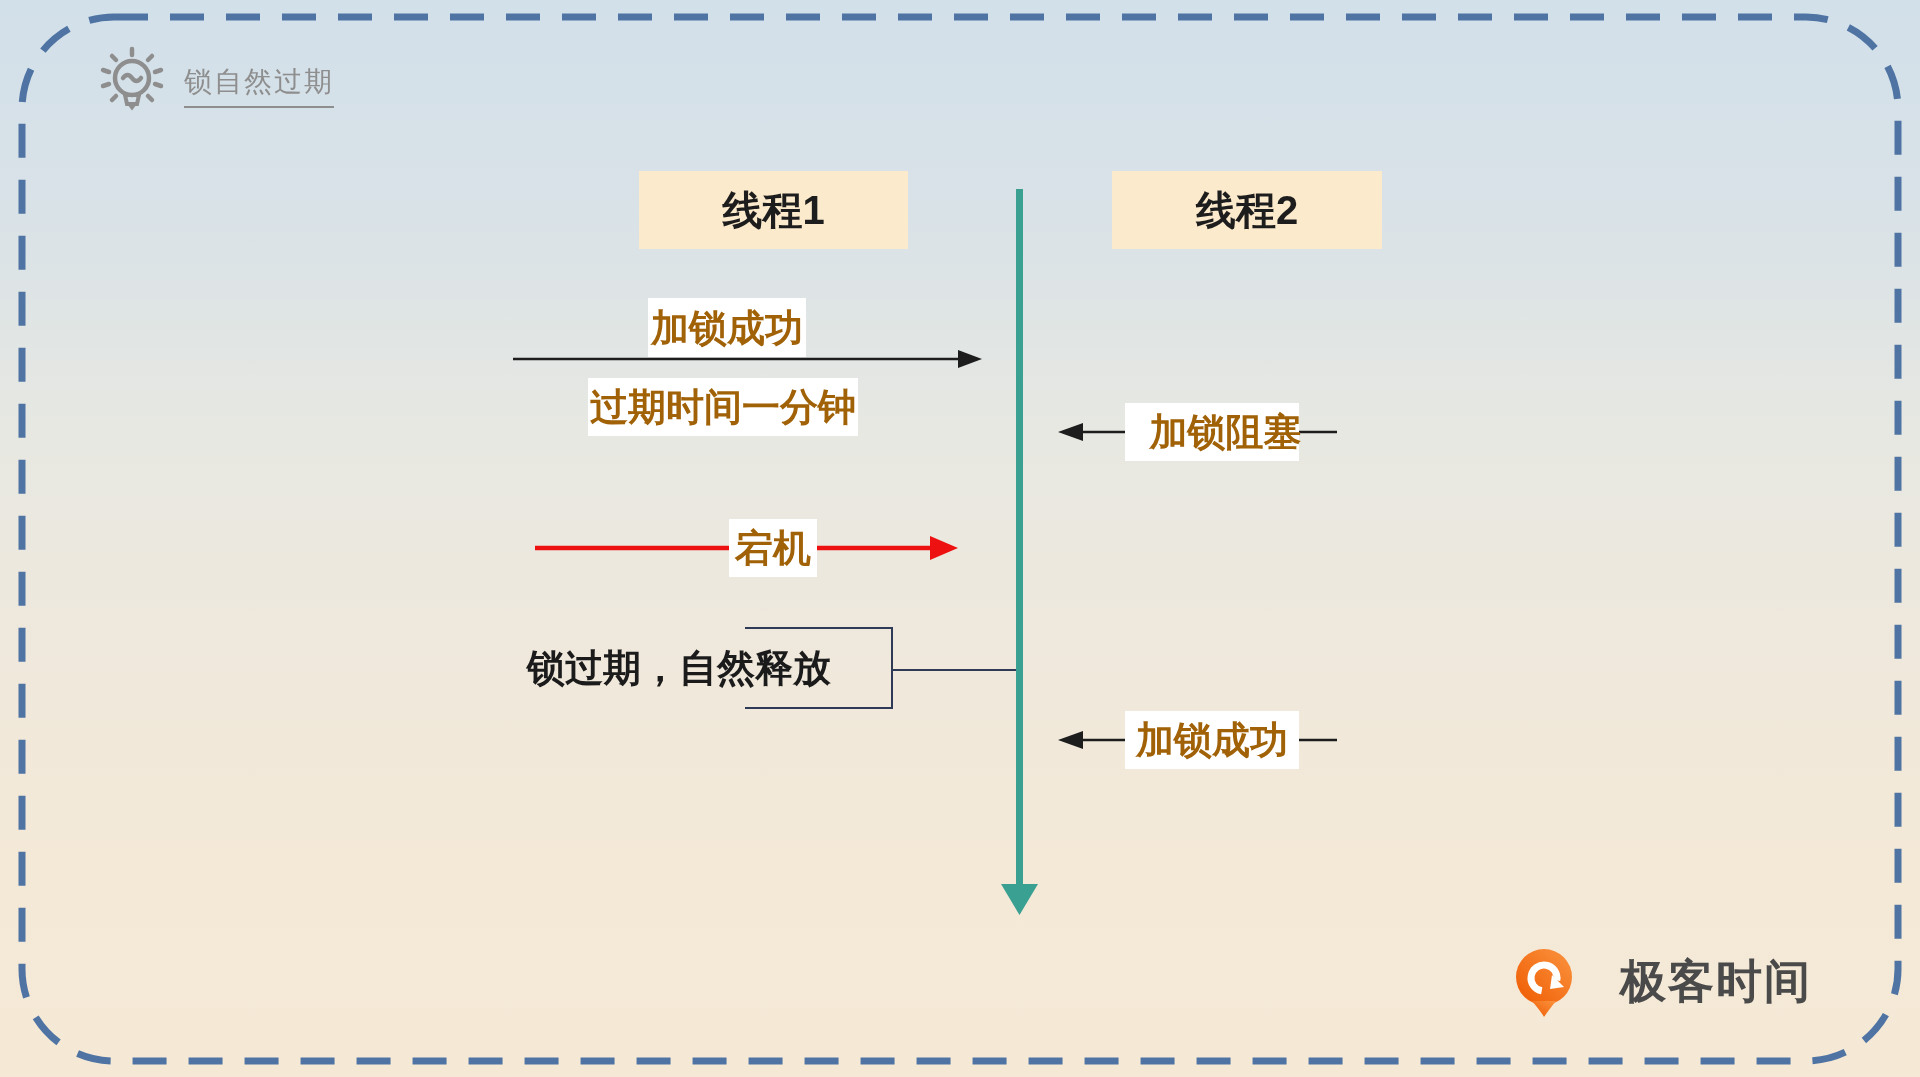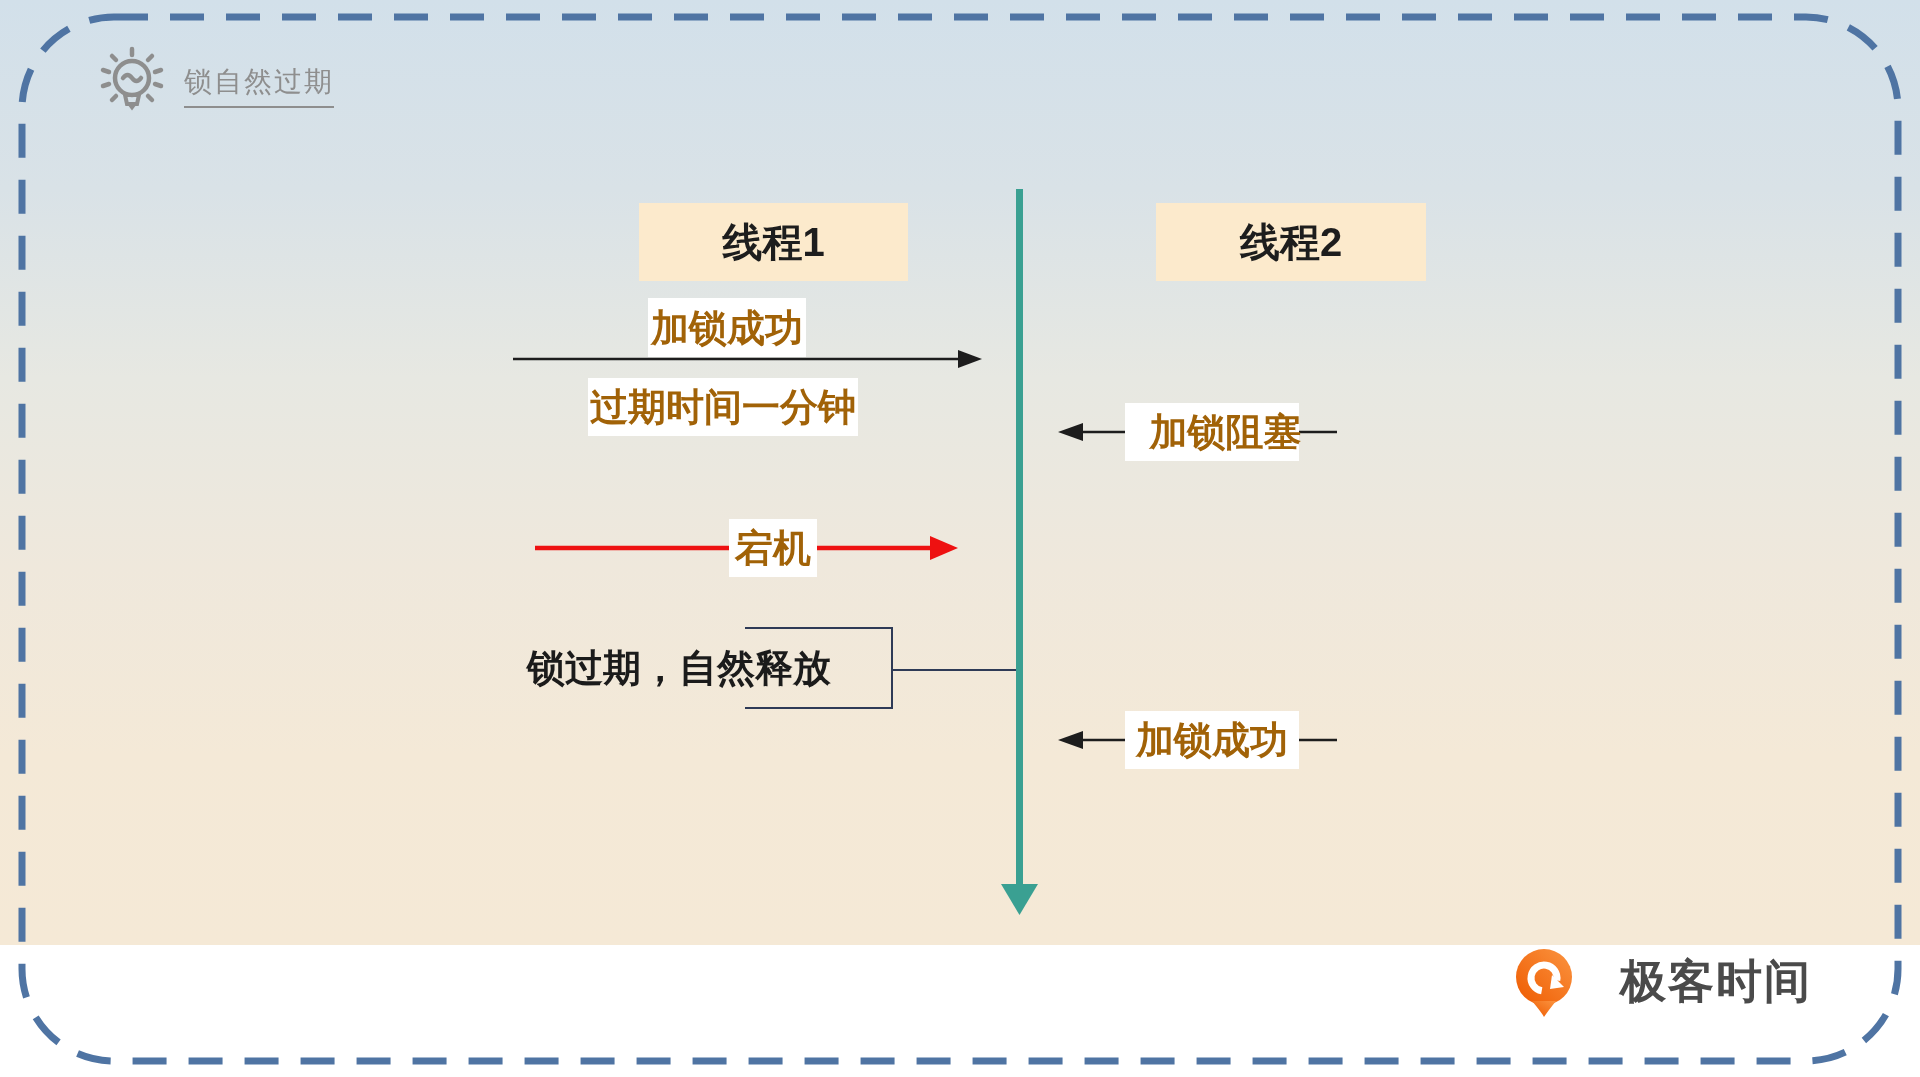--- a/index.html
+++ b/index.html
@@ -3,21 +3,21 @@
 <meta charset="utf-8">
 <style>
   * { margin: 0; padding: 0; box-sizing: border-box; }
   html, body { width: 1920px; height: 1077px; }
   body {
     font-family: "Liberation Sans", "DejaVu Sans", sans-serif;
     overflow: hidden;
   }
   .canvas {
     position: relative;
-    width: 1920px; height: 945px;
+    width: 1920px; height: 1077px;
     background: linear-gradient(180deg,
       #d2e0ea 0%, #d9e2e7 20%, #e7e8e2 40%,
       #efe8dc 60%, #f4e9d7 80%, #f5e9d6 100%);
   }
   svg.overlay {
     position: absolute; left: 0; top: 0;
     width: 1920px; height: 1077px;
     pointer-events: none;
   }
   
@@ -33,24 +33,24 @@
     border-bottom: 2px solid #8e8e8e;
     padding-bottom: 5px;
     white-space: nowrap;
   }
   
   .thread-box {
     position: absolute; top: 171px; height: 78px;
     background: #fceacc;
     display: flex; align-items: center; justify-content: center;
     font-size: 40px; font-weight: 600; color: #1d1d1d;
-    z-index: 2; white-space: nowrap; margin-top: 32px;
+    z-index: 2; white-space: nowrap;
   }
   .thread-1 { left: 639px; width: 269px; }
-  .thread-2 { left: 1156px; width: 270px; }
+  .thread-2 { left: 1112px; width: 270px; }
   
   .label {
     position: absolute; z-index: 2;
     background: #ffffff;
     display: flex; align-items: center; justify-content: center;
     font-size: 38px; font-weight: 600; color: #a16207;
     line-height: 1; white-space: nowrap;
   }
   .lbl-msg1a { left: 648px; top: 298px; width: 158px; height: 59px; }
   .lbl-msg1b { left: 588px; top: 378px; width: 270px; height: 58px; }

